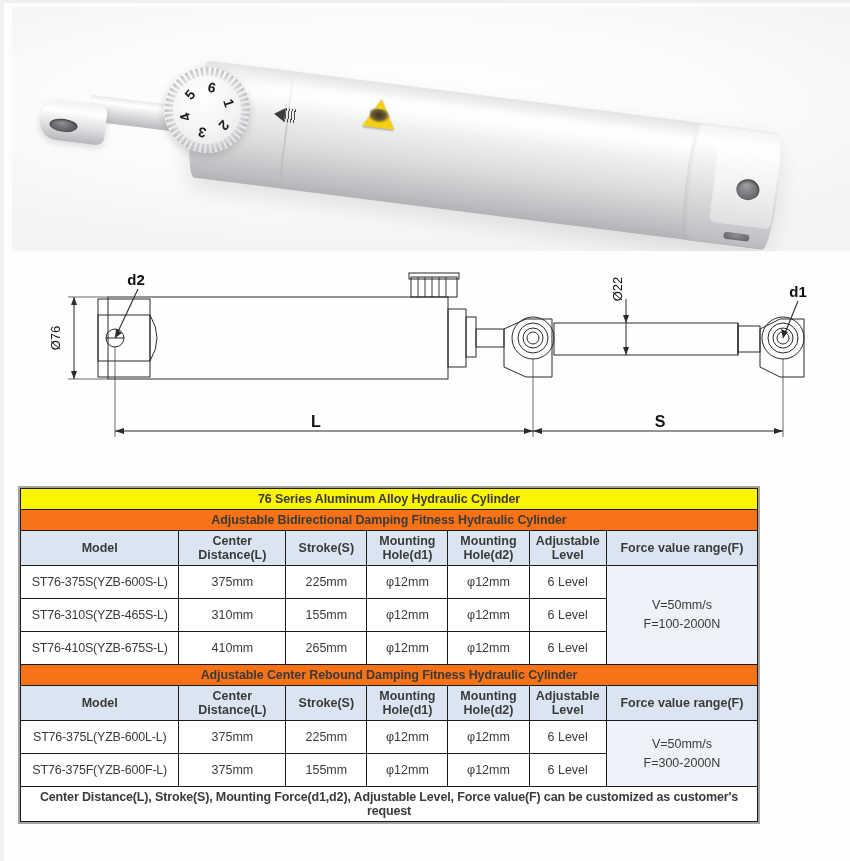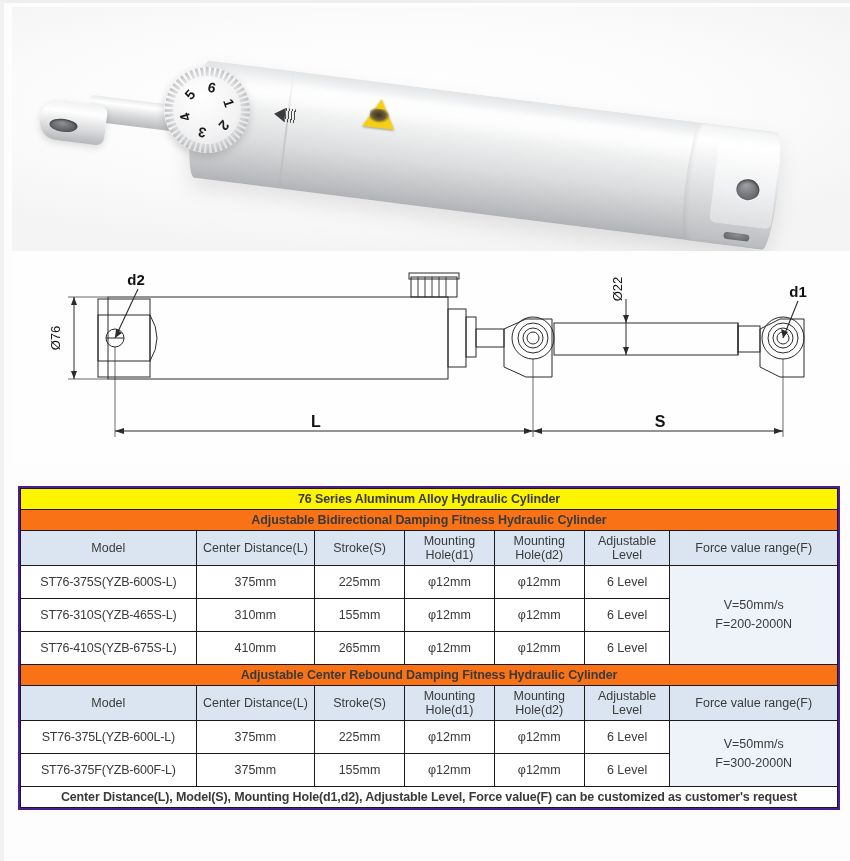--- a/index.html
+++ b/index.html
@@ -167,22 +167,22 @@
 
   
   .drawing{
     position:absolute;left:8px;top:250px;width:838px;height:212px;
     background:#fefefe;
   }
   .dsvg{position:absolute;left:0;top:0;}
 
   
   .tablewrap{
-    position:absolute;left:14px;top:483px;width:822px;
-    border:2px solid #4c1d95;
+    position:absolute;left:14px;top:483px;width:742px;
+    border:2px solid #a3a3a3;
     box-sizing:border-box;
     background:#fff;
   }
   table.spec{
     border-collapse:collapse;width:100%;table-layout:fixed;
   }
   table.spec td{
     border:1.5px solid #1a1a1a;
     text-align:center;
     vertical-align:middle;
@@ -206,21 +206,21 @@
     font-size:14.5px;
     font-weight:700;
     text-align:left;
     padding:7px 10px;
     background:#f97316;
     letter-spacing:-.1px;
   }
   td.hdr{
     background:#dbe5f1;
     color:#1a1a1a;
-    font-weight:400;
+    font-weight:700;
     font-size:12.5px;
     line-height:1.12;
     padding:5px 2px;
   }
   td.force{
     background:#eef3f9;
     font-size:12.5px;
     line-height:1.5;
     color:#3a3a3a;
   }
@@ -444,21 +444,21 @@
           </tr>
           <tr>
             <td class="model rowcell">ST76-375S(YZB-600S-L)</td>
             <td class="rowcell">375mm</td>
             <td class="rowcell">225mm</td>
             <td class="rowcell">φ12mm</td>
             <td class="rowcell">φ12mm</td>
             <td class="rowcell">6 Level</td>
             <td class="force" rowspan="3">
               <div>V=50mm/s</div>
-              <div>F=200-2000N</div>
+              <div>F=100-2000N</div>
             </td>
           </tr>
           <tr>
             <td class="model rowcell">ST76-310S(YZB-465S-L)</td>
             <td class="rowcell">310mm</td>
             <td class="rowcell">155mm</td>
             <td class="rowcell">φ12mm</td>
             <td class="rowcell">φ12mm</td>
             <td class="rowcell">6 Level</td>
           </tr>
@@ -513,19 +513,19 @@
           </tr>
           <tr>
             <td class="model rowcell">ST76-375F(YZB-600F-L)</td>
             <td class="rowcell">375mm</td>
             <td class="rowcell">155mm</td>
             <td class="rowcell">φ12mm</td>
             <td class="rowcell">φ12mm</td>
             <td class="rowcell">6 Level</td>
           </tr>
           <tr>
-            <td class="note" colspan="7">Center Distance(L), Model(S), Mounting Hole(d1,d2), Adjustable Level, Force value(F) can be customized as customer's request</td>
+            <td class="note" colspan="7">Center Distance(L), Stroke(S), Mounting Force(d1,d2), Adjustable Level, Force value(F) can be customized as customer's request</td>
           </tr>
         </tbody>
     </table>
   </div>
 
 </div>
 
 </body></html>

